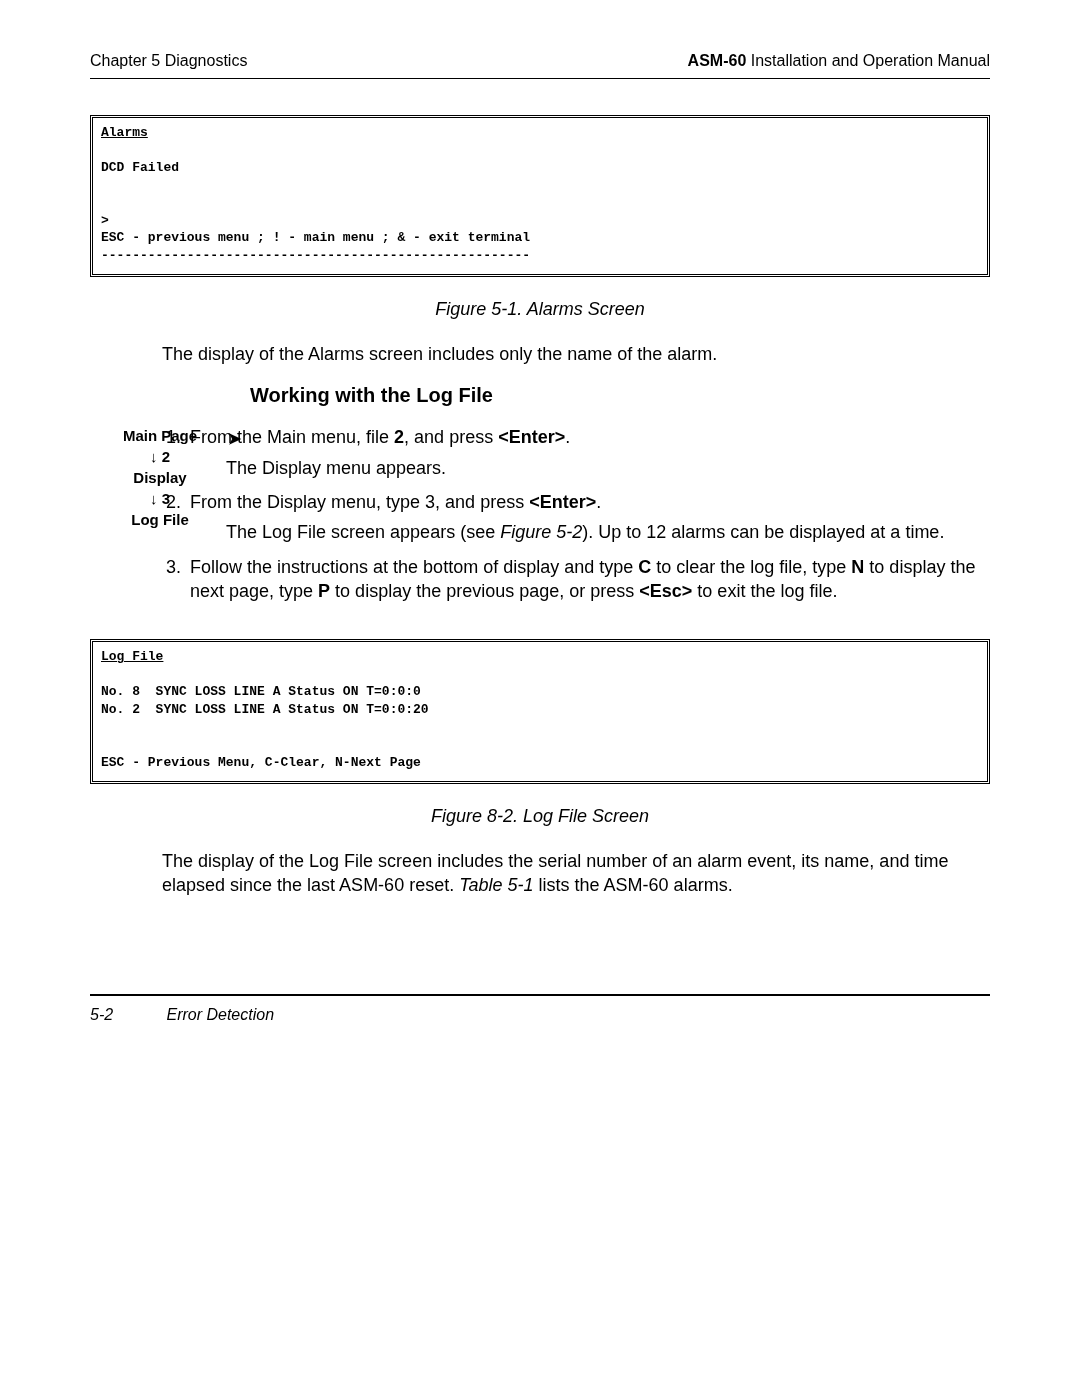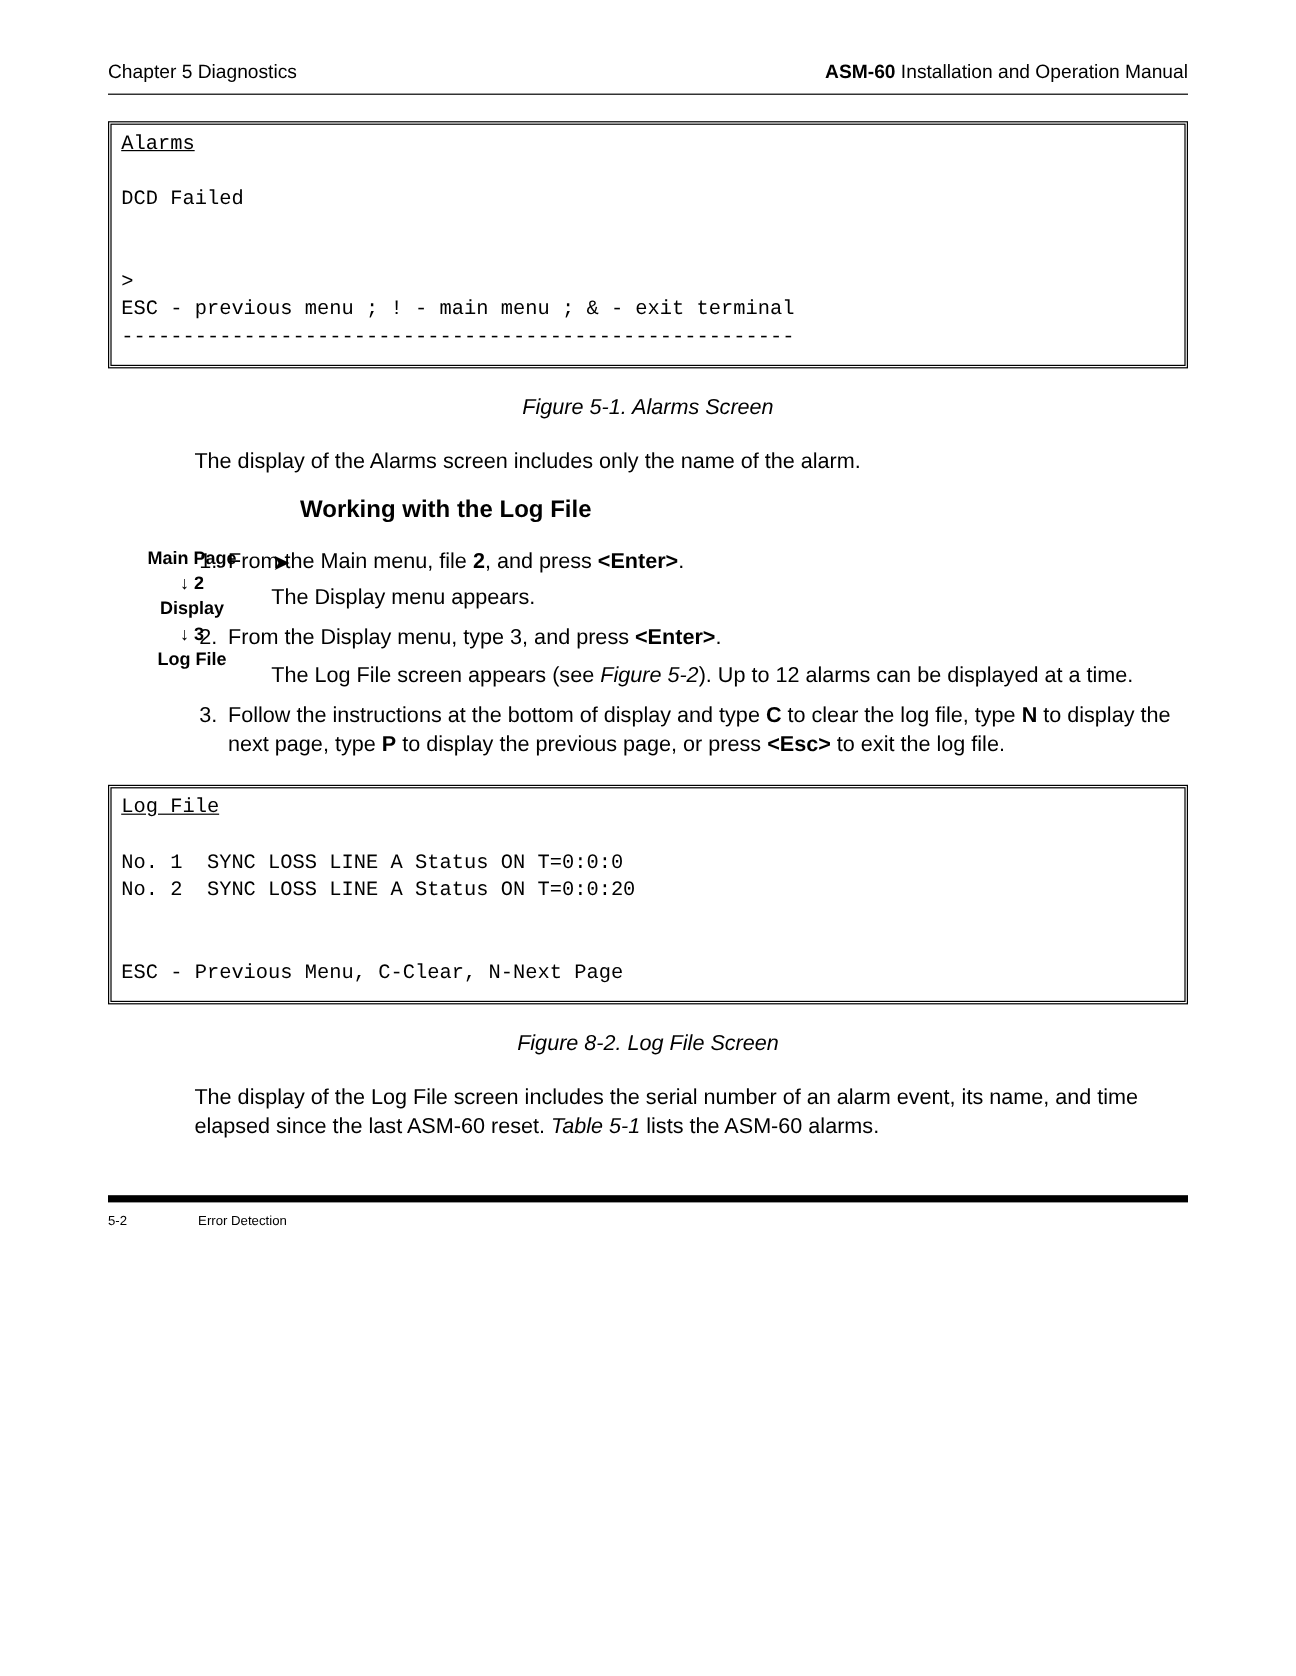--- a/index.html
+++ b/index.html
@@ -20,25 +20,26 @@
     display: flex;
     justify-content: space-between;
     font-size: 16px;
     padding-bottom: 8px;
     border-bottom: 1px solid #000;
   }
   .header-right b { font-weight: 700; }
   .codebox {
     border: 3px double #000;
     padding: 6px 8px 10px 8px;
-    margin-top: 22px;
+    margin-top: 36px;
     font-family: "Courier New", monospace;
-    font-size: 17px;
+    font-size: 13px;
     line-height: 1.35;
     white-space: pre;
+    font-weight: bold;
   }
   .codebox .title { text-decoration: underline; display: inline-block; }
   .fig-caption {
     text-align: center;
     font-style: italic;
     font-size: 18px;
     margin: 22px 0 22px 0;
   }
   .body-column {
     margin-left: 72px;
@@ -86,23 +87,24 @@
   ol.steps > li { margin-bottom: 10px; padding-left: 4px; }
   .indent {
     margin: 6px 0 0 36px;
     display: block;
   }
   .footer {
     position: absolute;
     left: 90px;
     right: 90px;
     bottom: 48px;
-    border-top: 6px solid #000000;
+    border-top: 2px solid #000000;
     padding-top: 10px;
-    font-size: 11px;
+    font-size: 16px;
+    font-style: italic;
   }
   .footer .pgnum { display: inline-block; width: 72px; }
 </style>
 </head>
 <body>
 
 <div class="page">
 
   <div class="header">
     <div>Chapter 5  Diagnostics</div>
@@ -152,21 +154,21 @@
         </li>
         <li>
           <span>Follow the instructions at the bottom of display and type </span><b>C</b><span> to clear the log file, type </span><b>N</b><span> to display the next page, type </span><b>P</b><span> to display the previous page, or press </span><b>&lt;Esc&gt;</b><span> to exit the log file.</span>
         </li>
       </ol>
     </div>
   </div>
 
   <div class="codebox"><span class="title">Log File</span>
 
-<span>No. 1  SYNC LOSS LINE A Status ON T=0:0:0</span>
+<span>No. 8  SYNC LOSS LINE A Status ON T=0:0:0</span>
 <span>No. 2  SYNC LOSS LINE A Status ON T=0:0:20</span>
 
 
 <span>ESC - Previous Menu, C-Clear, N-Next Page</span></div>
 
   <div class="fig-caption">Figure 8-2.  Log File Screen</div>
 
   <div class="body-column">
     <p>
       <span>The display of the Log File screen includes the serial number of an alarm event, its name, and time elapsed since the last ASM-60 reset. </span><i>Table 5-1</i><span> lists the ASM-60 alarms.</span>

